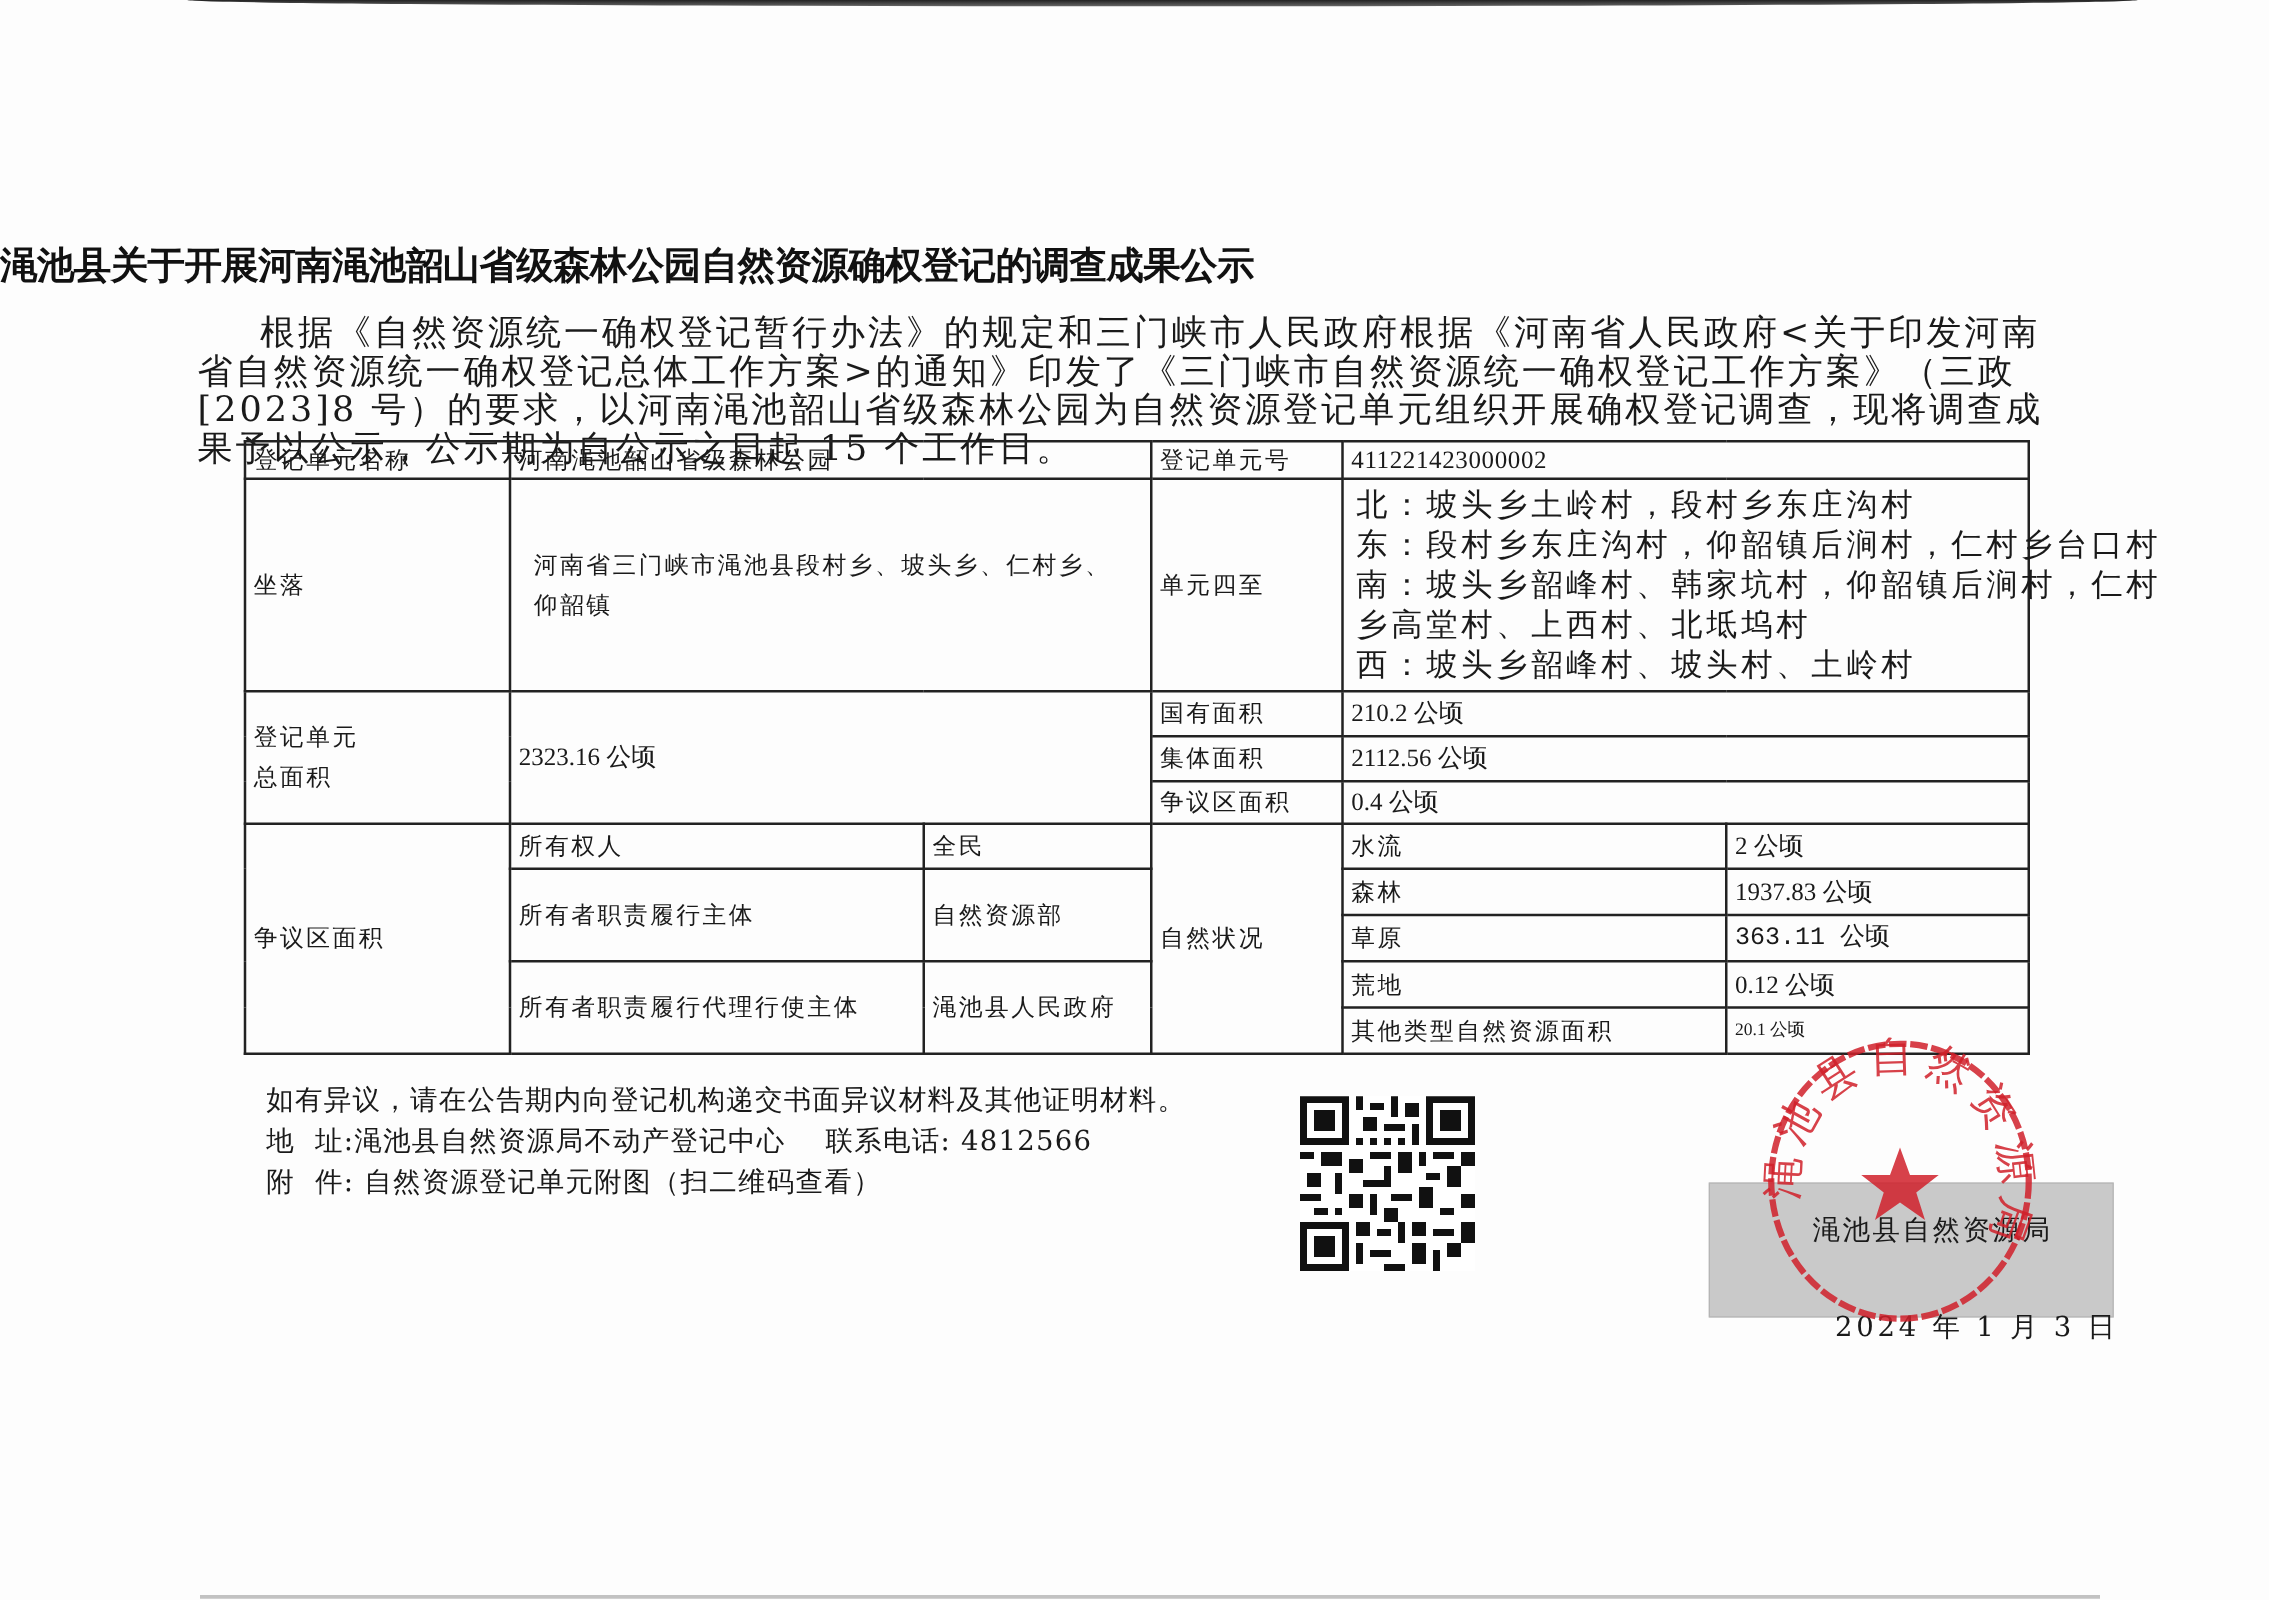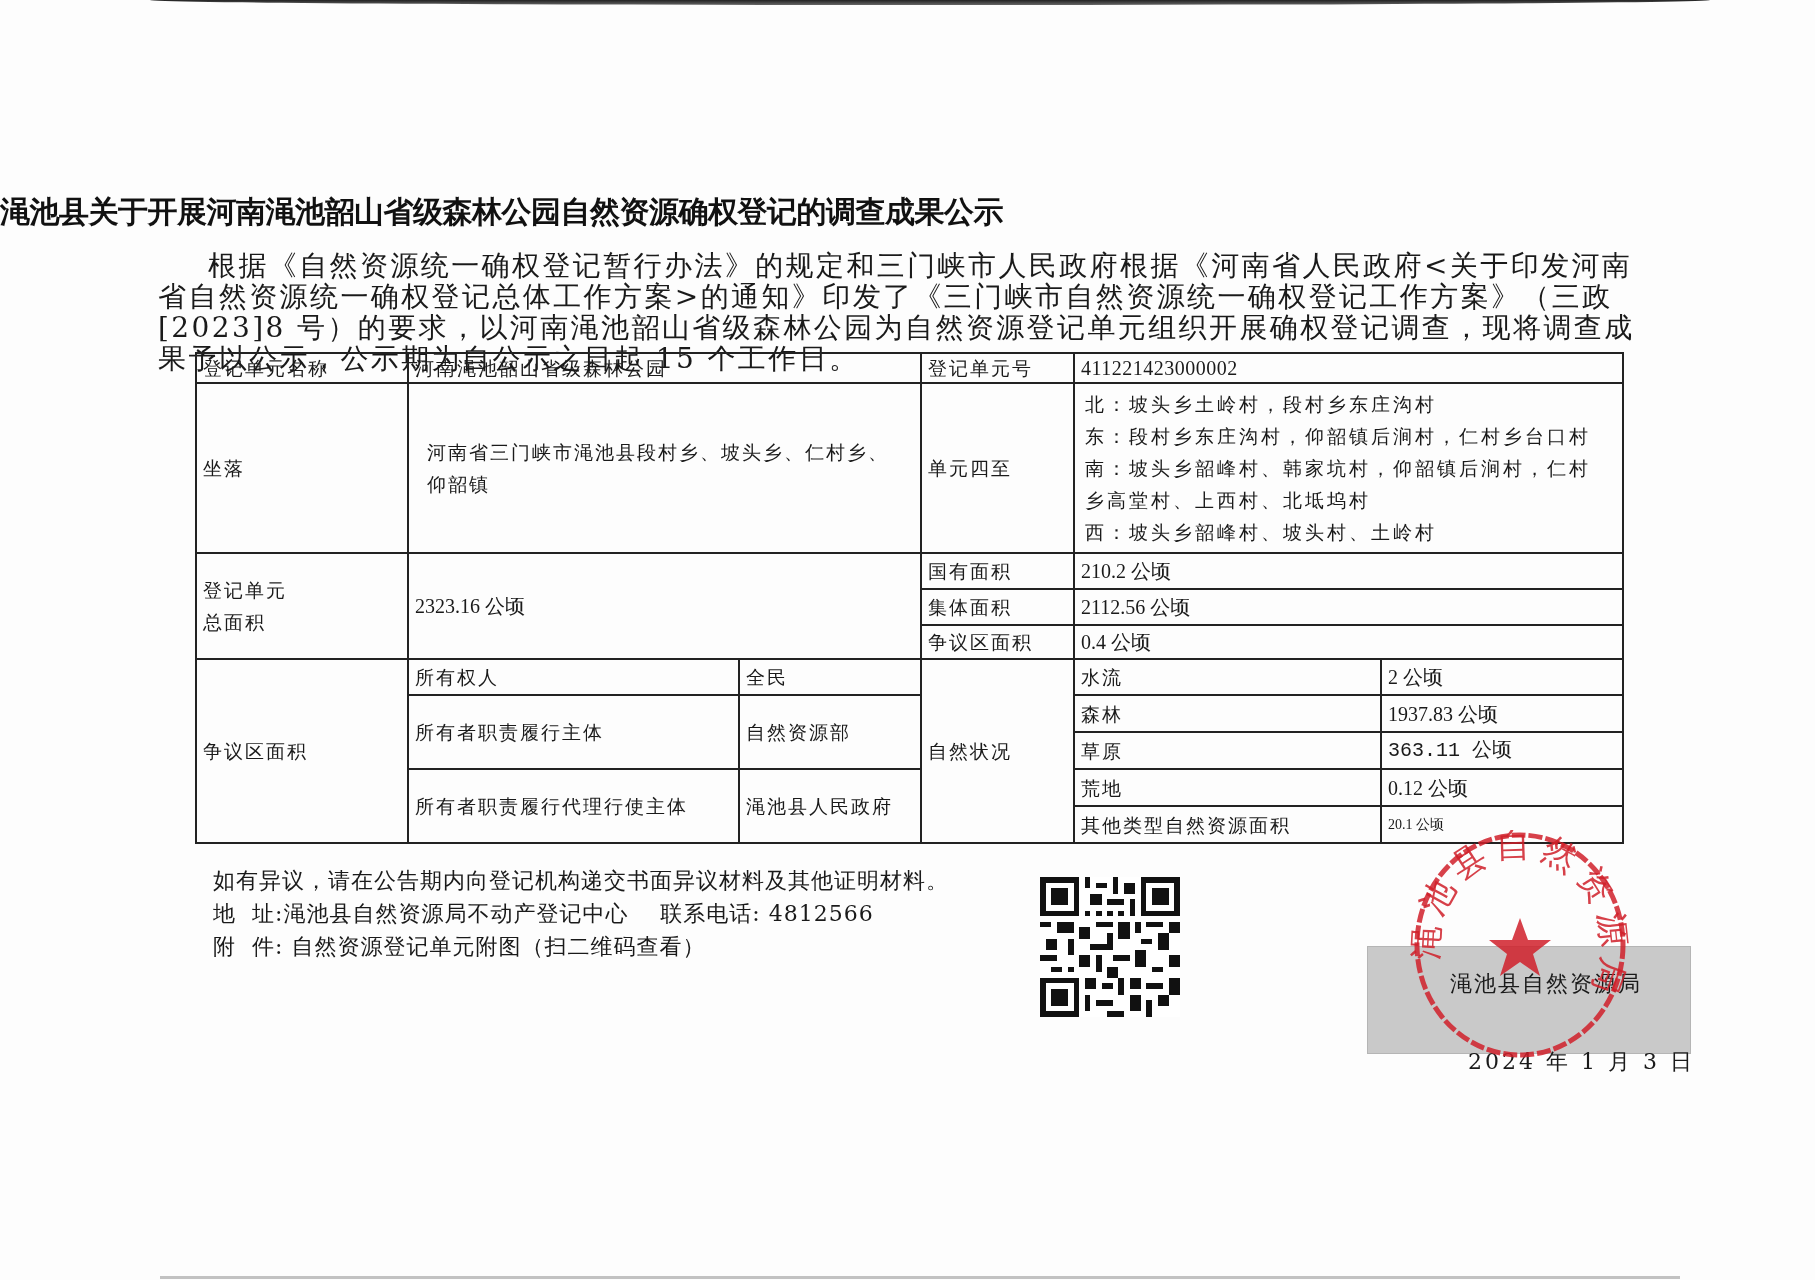--- a/index.html
+++ b/index.html
@@ -27,21 +27,21 @@
   }
   table.main {
     position:absolute; left:195px; top:352px; width:1427px;
     border-collapse:collapse; table-layout:fixed;
     font-size:19px;
   }
   table.main td {
     border:2px solid #222; text-align:left; vertical-align:middle;
     padding:0 6px; letter-spacing:2px; line-height:26px;
   }
-  .bounds { text-align:left !important; padding:4px 10px !important; line-height:32px !important; letter-spacing:3px !important; font-size:19px; }
+  .bounds { text-align:left !important; padding:4px 10px !important; line-height:32px !important; letter-spacing:3px !important; font-size:25px; }
   .bounds div { white-space:nowrap; }
   .footer {
     position:absolute; left:213px; top:864px; font-size:22px; line-height:33px; letter-spacing:1px;
   }
   .footer .line { white-space:nowrap; }
   .qr {
     position:absolute; left:1040px; top:877px; width:140px; height:140px;
     background:#fff;
   }
   .qr svg { width:140px; height:140px; display:block; }

